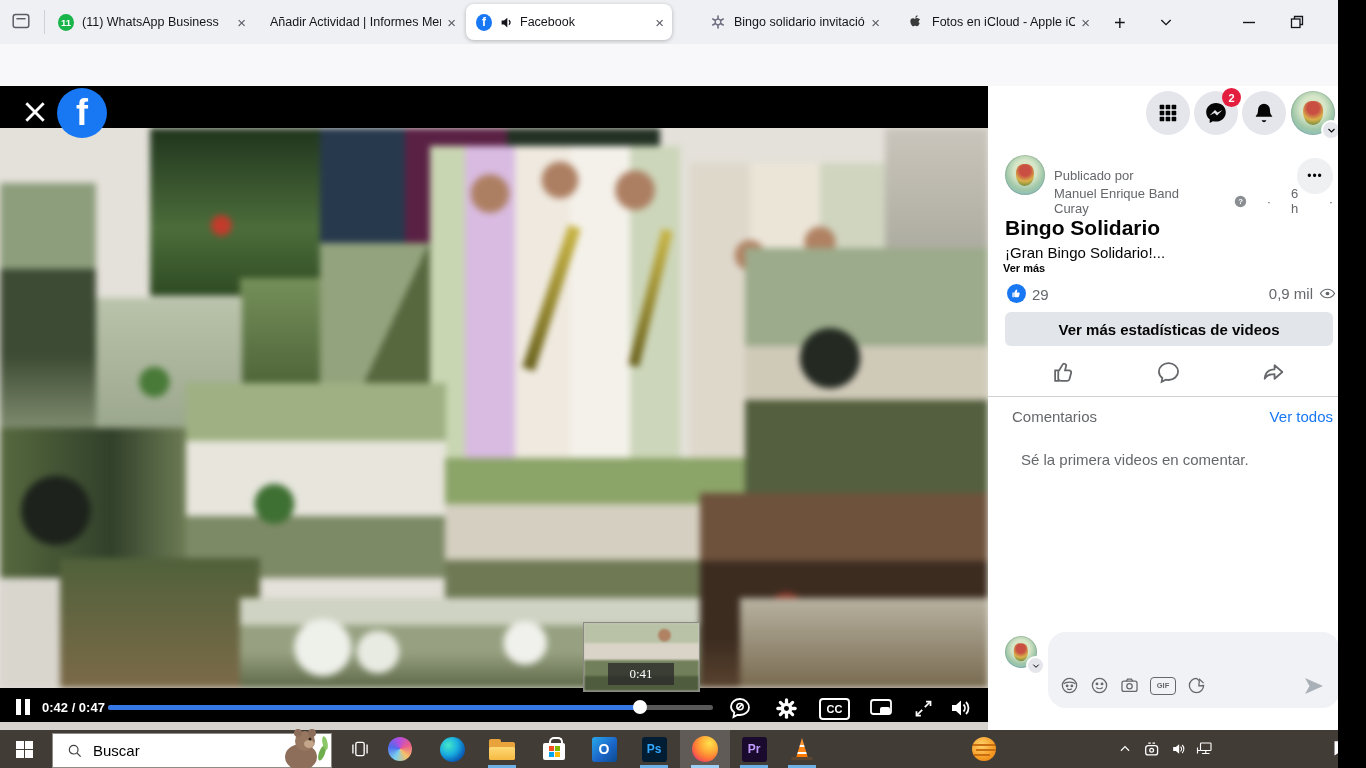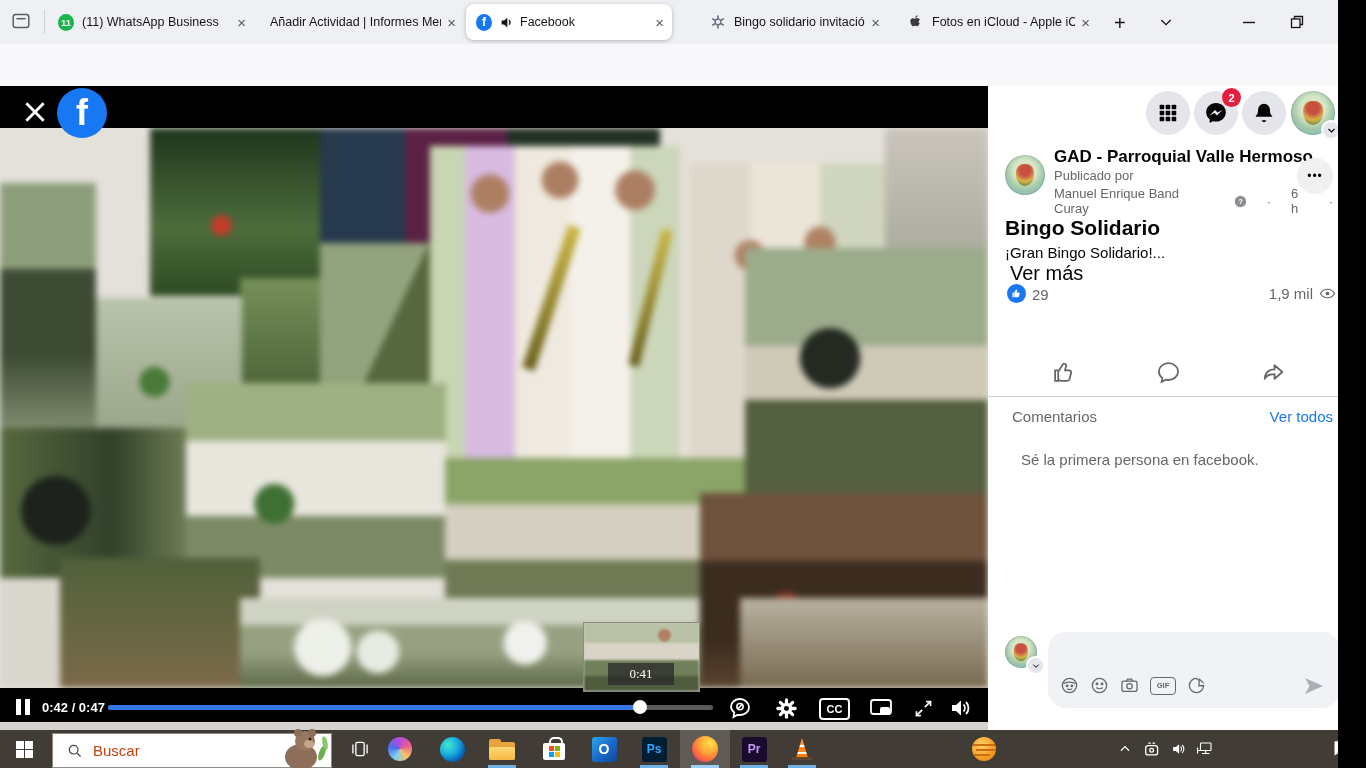--- a/index.html
+++ b/index.html
@@ -68,21 +68,21 @@
   .composer-box{position:absolute;left:60px;top:546px;width:292px;height:76px;border-radius:18px;background:#f0f2f5;}
   .scrolltrack{position:absolute;right:0;top:0;width:14px;height:644px;background:#fafafa;}
   .scrollthumb{position:absolute;right:3px;top:18px;width:8px;height:130px;border-radius:4px;background:#c6c6c6;}
 
   
   .taskbar{position:absolute;left:0;top:730px;width:1366px;height:38px;background:#423c36;color:#fff;}
   .tb-slot{position:absolute;top:0;width:48px;height:38px;display:flex;align-items:center;justify-content:center;}
   .tb-under{position:absolute;top:35px;width:28px;height:3px;background:#6cb2e8;}
   .searchbox{position:absolute;left:52px;top:3px;width:278px;height:33px;background:#fff;border:1px solid #8f8b85;
            display:flex;align-items:center;overflow:visible;}
-  .searchbox span{font-size:15px;color:#c2410c;margin-left:10px;}
+  .searchbox span{font-size:15px;color:#000000;margin-left:10px;}
   .tile{width:25px;height:25px;border-radius:3px;display:flex;align-items:center;justify-content:center;font-weight:bold;}
   .trayico{position:absolute;top:10px;display:flex;align-items:center;justify-content:center;}
 </style>
 </head>
 <body>
 
 <div id="root">
 
   <div class="tabbar">
     <div class="abs" style="left:10px;top:10px;">
@@ -364,21 +364,20 @@
       </div>
     <div class="mini-chev" style="left:333px;top:34px;width:16px;height:16px;">
       <svg width="9" height="9" viewBox="0 0 24 24">
           <path d="M4 8l8 8 8-8" fill="none" stroke="#050505" stroke-width="3"></path>
         </svg>
     </div>
 
     <div class="avatar-grad" style="position:absolute;left:17px;top:69px;width:40px;height:40px;">
         <div class="avatar-crest"></div>
       </div>
-    <div class="abs" style="left:66px;top:61px;font-size:17px;font-weight:bold;">GAD - Parroquial Valle Hermoso</div>
     <div class="abs graytxt" style="left:66px;top:82px;font-size:13px;">Publicado por</div>
     <div class="abs graytxt" style="left:66px;top:100px;font-size:13px;display:flex;align-items:center;gap:20px;">
       <span>Manuel Enrique Band Curay</span>
       <span>
         <svg width="13" height="13" viewBox="0 0 16 16">
             <circle cx="8" cy="8" r="7" fill="#8a8d91"></circle>
             <text x="8" y="11.2" text-anchor="middle" font-size="9.5" fill="#fff" font-family="Liberation Sans,sans-serif" font-weight="bold">?</text>
           </svg>
       </span>
       <span>·</span>
@@ -390,38 +389,41 @@
             <path d="M1.6 8h12.8M8 1.6c-2.2 1.8-2.2 11 0 12.8M8 1.6c2.2 1.8 2.2 11 0 12.8" fill="none" stroke="#65676b" stroke-width="1.1"></path>
           </svg>
       </span>
     </div>
     <div class="circbtn" style="left:309px;top:72px;width:36px;height:36px;background:#eef0f2;font-size:12px;letter-spacing:1px;color:#050505;">
         <span>•••</span>
       </div>
 
     <div class="abs" style="left:17px;top:130px;font-size:21px;font-weight:bold;">Bingo Solidario</div>
     <div class="abs" style="left:17px;top:158px;font-size:15px;">¡Gran Bingo Solidario!...</div>
-    <div class="abs" style="left:22px;top:176px;font-size:20px;font-weight:normal;">Ver más</div>
+    <div class="abs" style="left:15px;top:176px;font-size:11px;font-weight:bold;">Ver más</div>
 
     <div class="abs" style="left:19px;top:198px;width:19px;height:19px;border-radius:50%;background:#1877f2;display:flex;align-items:center;justify-content:center;">
       <svg width="11" height="11" viewBox="0 0 24 24">
           <path fill="#fff" d="M3 10h3v10H3zM7 19c.6.6 1.4 1 2.3 1h5.9c1 0 1.9-.7 2.1-1.7l1.6-6A2 2 0 0 0 17 10h-4.5l.9-3.7A1.8 1.8 0 0 0 10 4.7L7 10.5z"></path>
         </svg>
     </div>
     <div class="abs graytxt" style="left:44px;top:200px;font-size:15px;">29</div>
     <div class="abs" style="right:30px;top:199px;display:flex;align-items:center;gap:6px;">
-      <span class="graytxt" style="font-size:15px;">1,9 mil</span>
+      <span class="graytxt" style="font-size:15px;">0,9 mil</span>
       <span>
         <svg width="17" height="17" viewBox="0 0 24 24">
             <path fill="none" stroke="#65676b" stroke-width="1.6" d="M2 12s3.6-6 10-6 10 6 10 6-3.6 6-10 6-10-6-10-6z"></path>
             <circle cx="12" cy="12" r="2.6" fill="#65676b"></circle>
           </svg>
       </span>
     </div>
 
+    <div class="statsbtn">
+        <span>Ver más estadísticas de videos</span>
+      </div>
 
     <div class="abs" style="left:64px;top:274px;">
       <svg width="25" height="25" viewBox="0 0 24 24">
           <path fill="none" stroke="#65676b" stroke-width="1.7" d="M3 10h3v10H3zM6.5 19c.6.6 1.4 1 2.3 1h5.9c1 0 1.9-.7 2.1-1.7l1.6-6A2 2 0 0 0 16.5 10h-4l.9-3.7A1.8 1.8 0 0 0 10 4.7L6.5 10.5"></path>
         </svg>
     </div>
     <div class="abs" style="left:168px;top:274px;">
       <svg width="25" height="25" viewBox="0 0 24 24">
           <path fill="none" stroke="#65676b" stroke-width="1.7" d="M12 3C6.9 3 2.8 6.6 2.8 11c0 2.5 1.3 4.7 3.3 6.2L5.4 21l4-2.1c.8.2 1.7.3 2.6.3 5.1 0 9.2-3.6 9.2-8.1S17.1 3 12 3z"></path>
         </svg>
@@ -429,21 +431,21 @@
     <div class="abs" style="left:273px;top:274px;">
       <svg width="25" height="25" viewBox="0 0 24 24">
           <path fill="none" stroke="#65676b" stroke-width="1.7" stroke-linejoin="round" d="M13 5v4C7 9 4 12.5 3.5 18c1.8-3 4.6-4.5 9.5-4.5V18l7.5-6.5z"></path>
         </svg>
     </div>
 
     <div class="divider"></div>
 
     <div class="abs graytxt" style="left:24px;top:322px;font-size:15px;">Comentarios</div>
     <div class="abs bluetxt" style="right:33px;top:322px;font-size:15px;">Ver todos</div>
-    <div class="abs graytxt" style="left:33px;top:365px;font-size:15px;">Sé la primera persona en facebook.</div>
+    <div class="abs graytxt" style="left:33px;top:365px;font-size:15px;">Sé la primera videos en comentar.</div>
 
     <div class="avatar-grad" style="position:absolute;left:17px;top:550px;width:32px;height:32px;">
         <div class="avatar-crest"></div>
       </div>
     <div class="mini-chev" style="left:38px;top:570px;width:15px;height:15px;">
       <svg width="8" height="8" viewBox="0 0 24 24">
           <path d="M4 8l8 8 8-8" fill="none" stroke="#050505" stroke-width="3"></path>
         </svg>
     </div>
     <div class="composer-box">

